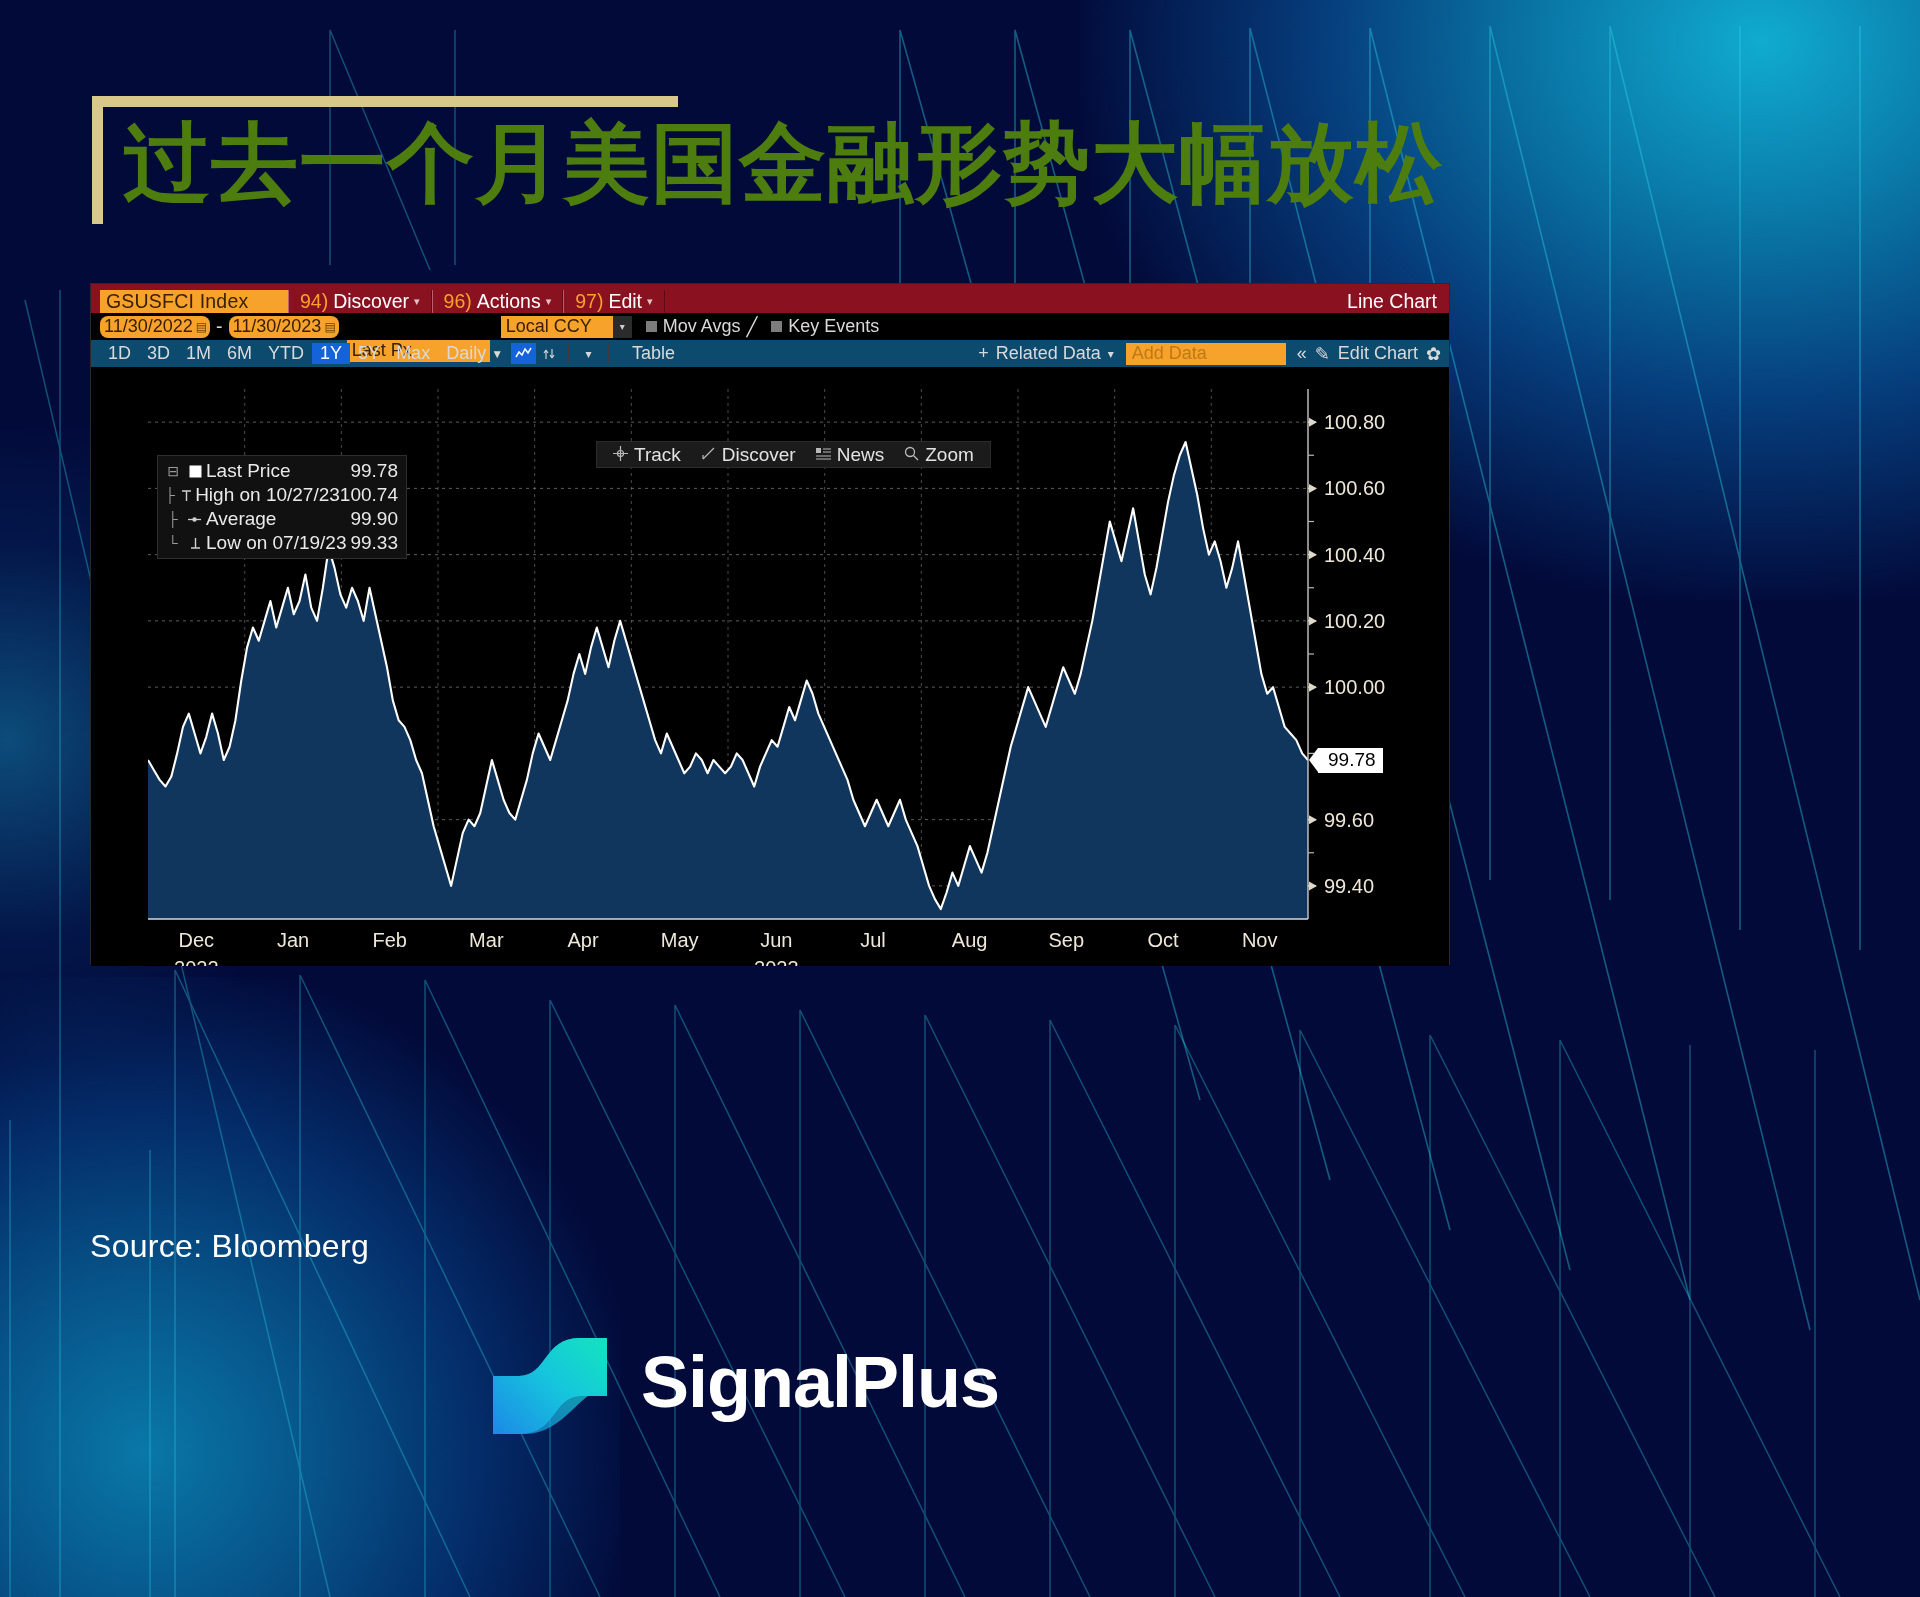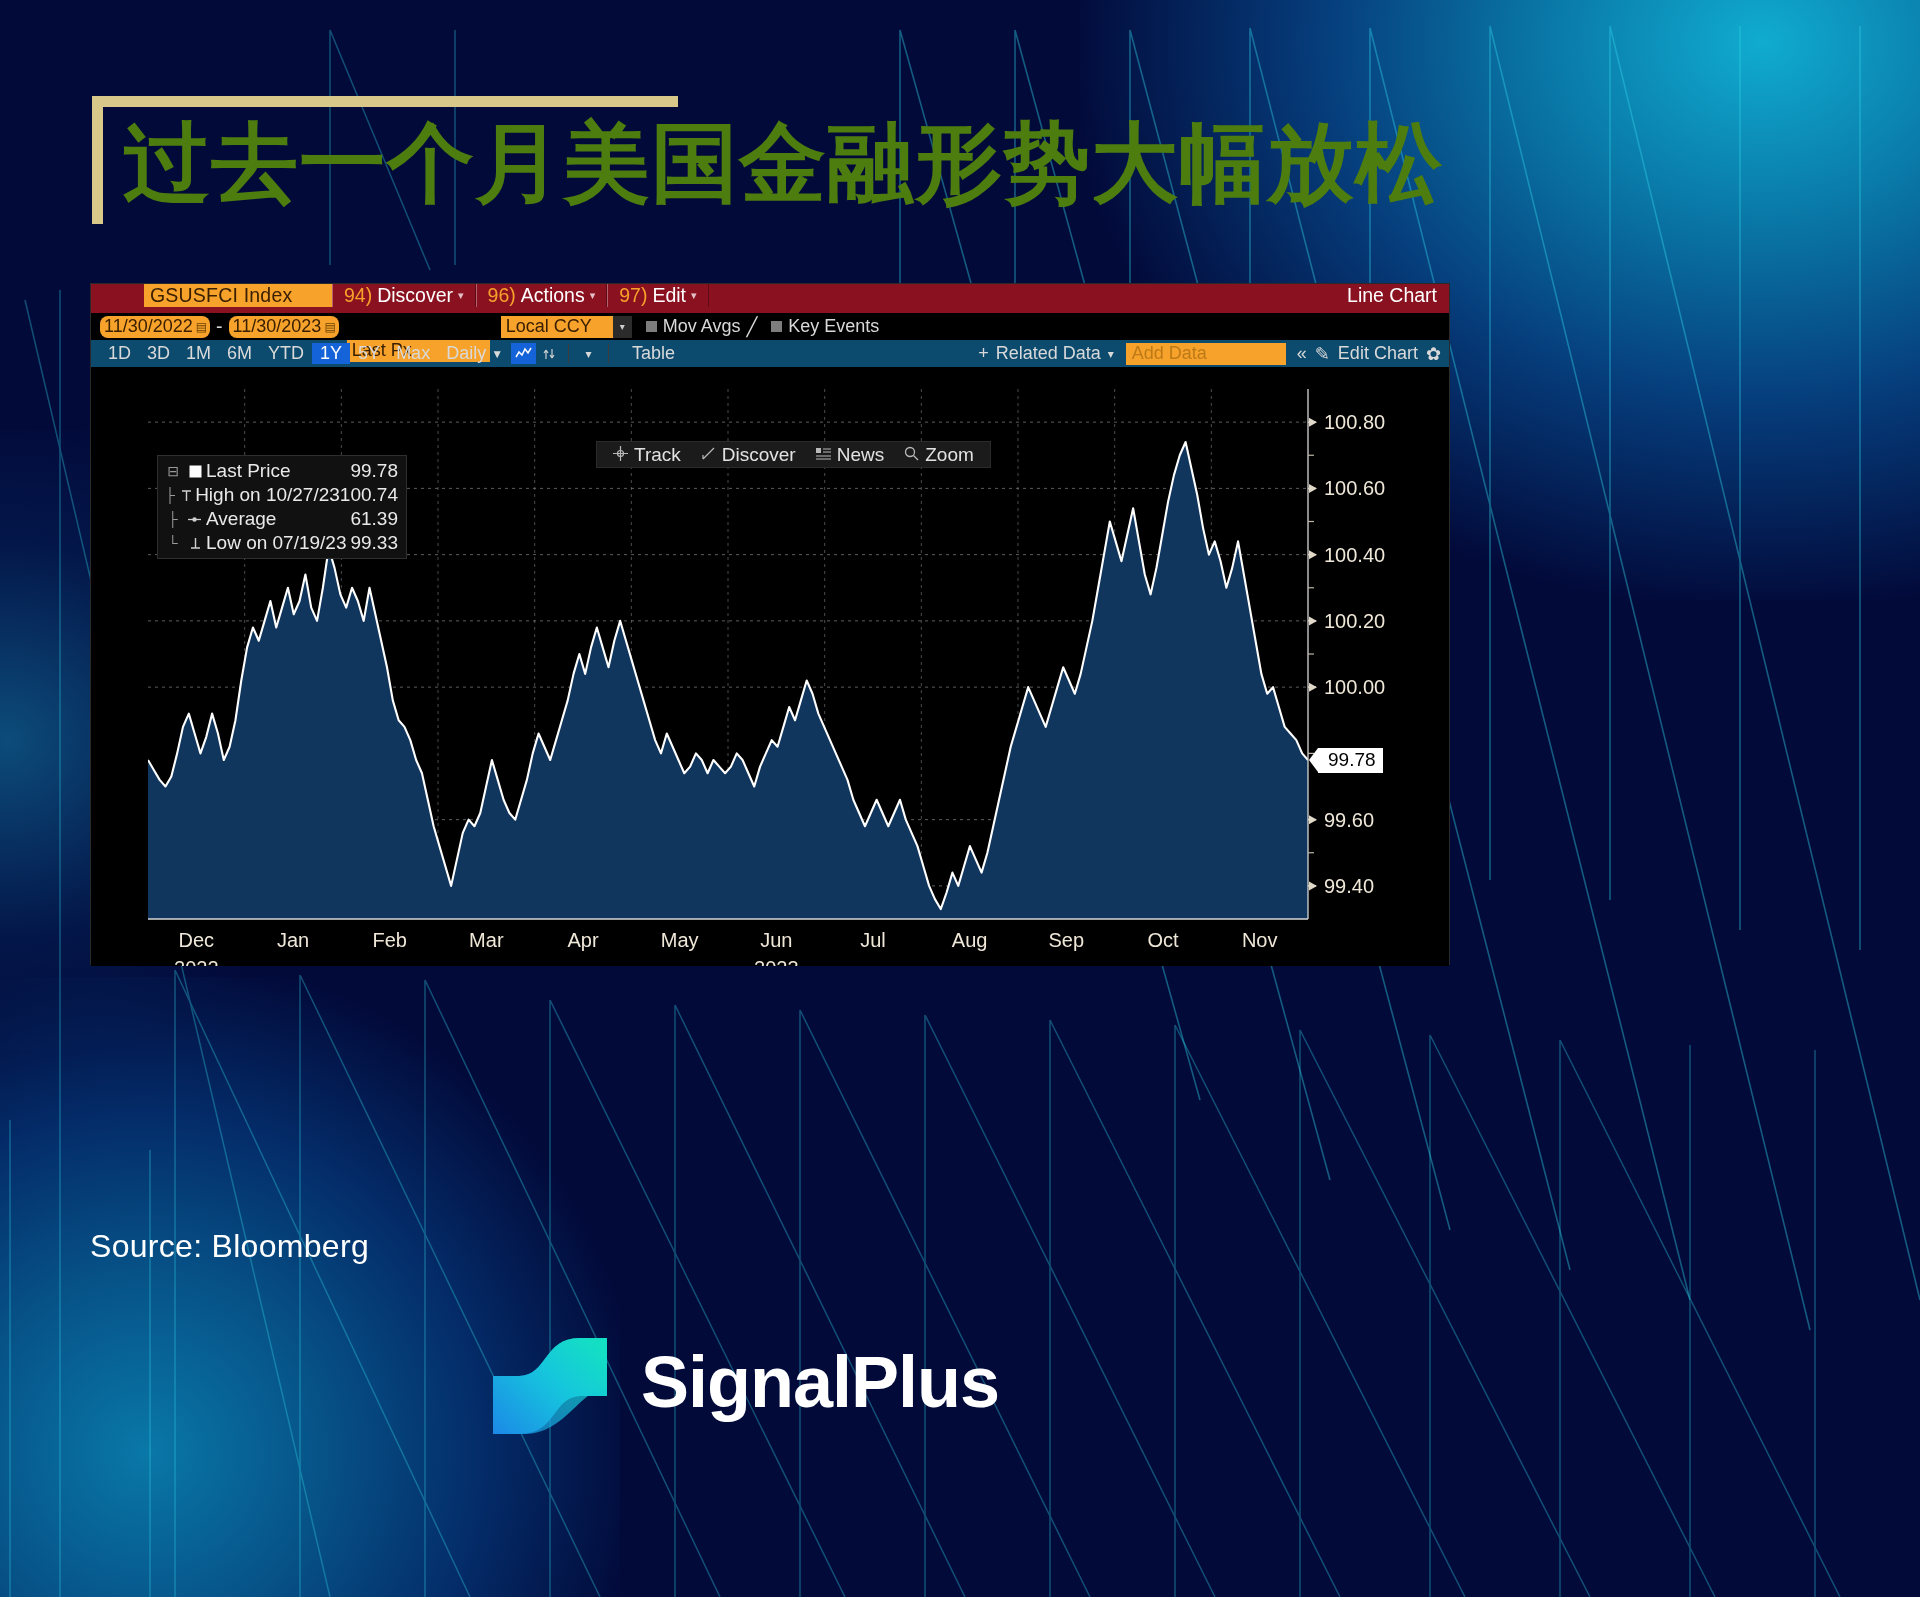--- a/index.html
+++ b/index.html
@@ -40,21 +40,21 @@
     color:#4d7c0f; font-size:87px; font-weight:700; letter-spacing:1px;
     white-space:nowrap; line-height:1.18;
     font-family:"DejaVu Sans","Liberation Sans",sans-serif;
   }
 
   
   #terminal {
     position:absolute; left:90px; top:283px; width:1360px; height:682px;
     background:#000; border:1px solid #2a2a2a;
   }
-  .tbar { display:flex; align-items:flex-start; font-size:19.5px;padding-left:44px; }
+  .tbar { display:flex; align-items:flex-end; font-size:19.5px; }
 
   
   #tb-row1 { height:29px; background:#8a1220; }
   #ticker-field {
     background:#f7a22b; color:#3a2000; width:188px; margin-left:9px;
     display:flex; align-items:center; padding-left:6px; font-weight:400;
     letter-spacing:.2px;
   }
   .red-btn {
     display:flex; align-items:center; gap:5px; padding:0 11px;
@@ -399,21 +399,21 @@
       </div>
       <div class="lg-row">
         <span class="lg-tree">├</span>
         <span class="lg-mark">
           <svg width="16" height="13">
               <path d="M1 6.5 H14" stroke="#cfcfcf" stroke-width="1.3"></path>
               <circle cx="7.5" cy="6.5" r="2.2" fill="#cfcfcf"></circle>
             </svg>
         </span>
         <span class="lg-name">Average</span>
-        <span class="lg-val">61.39</span>
+        <span class="lg-val">99.90</span>
       </div>
       <div class="lg-row">
         <span class="lg-tree">└</span>
         <span class="lg-mark">
           <svg width="13" height="13">
               <path d="M2 11 H11 M6.5 11 V1" stroke="#cfcfcf" stroke-width="1.4"></path>
             </svg>
         </span>
         <span class="lg-name">Low on 07/19/23</span>
         <span class="lg-val">99.33</span>

